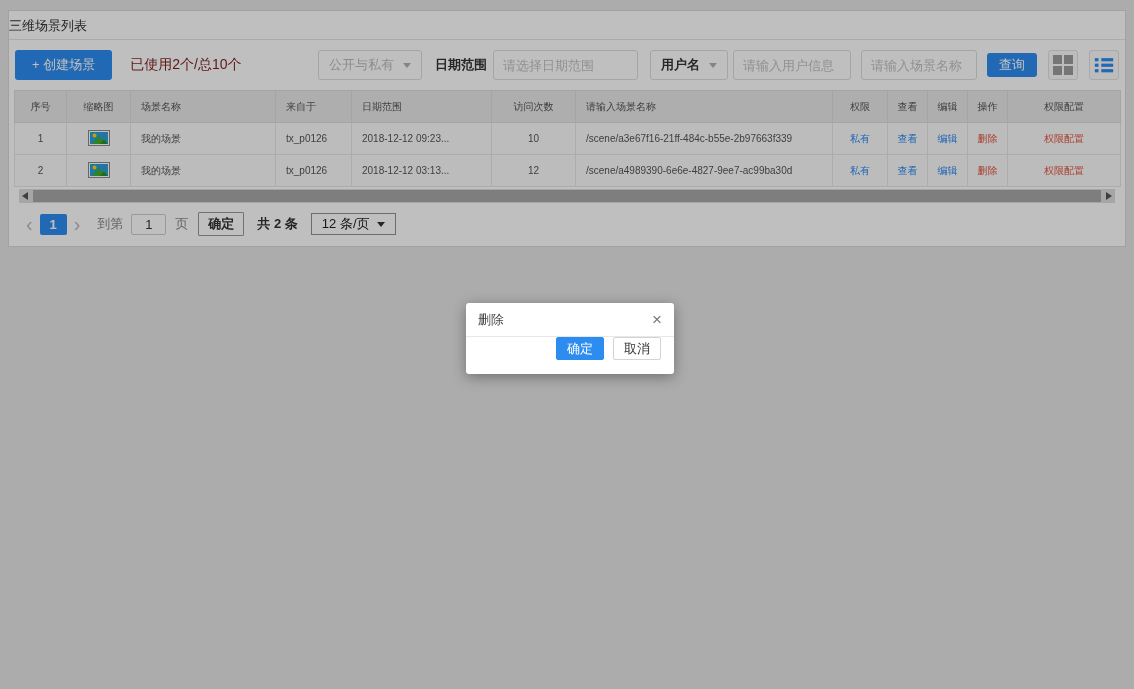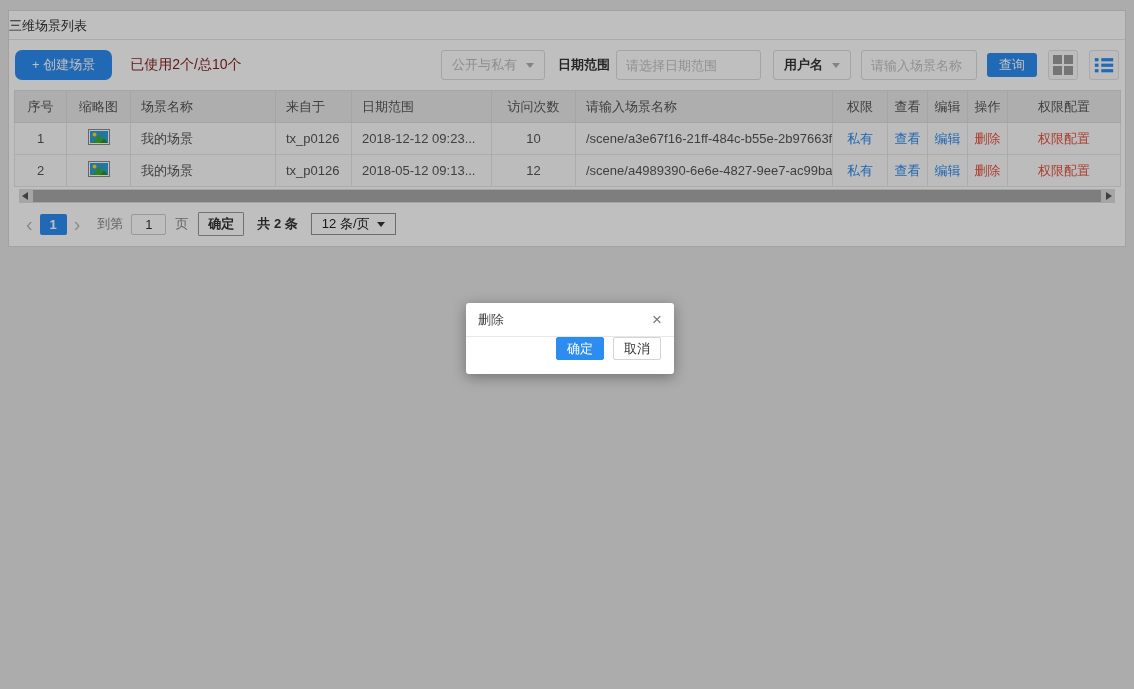--- a/index.html
+++ b/index.html
@@ -10,42 +10,42 @@
     font-family:"Liberation Sans","DejaVu Sans",sans-serif;
     font-size:13px; color:#333;
   }
 
   .panel { position:absolute; left:8px; top:10px; width:1118px; background:#fff; border:1px solid #d8d8d8; }
   .panel-title { height:29px; line-height:29px; padding:0 0; font-size:13px; color:#333; border-bottom:1px solid #e4e4e4; }
 
   .toolbar { display:flex; align-items:center; padding:10px 6px; }
   .btn { border:none; cursor:pointer; font-family:inherit; }
   .btn-primary { background:#2d8cf0; color:#fff; border-radius:3px; font-size:13px; }
-  .btn-create { height:30px; padding:0 17px;border-radius:7px; }
+  .btn-create { height:30px; padding:0 17px; }
   .usage { margin-left:18px; font-size:14px; color:#7f1d1d; }
   .spacer { flex:1; }
   .sel { height:30px; border:1px solid #dcdcdc; border-radius:3px; background:#fff; display:flex; align-items:center; padding:0 10px; cursor:pointer; }
   .caret { width:0; height:0; border:4px solid transparent; border-top:5px solid #b0b0b0; margin-left:9px; margin-top:5px; }
   .sel-muted .txt { color:#bdbdbd; }
   .sel-dark .txt { color:#333; font-weight:600; }
   .lbl { margin:0 6px 0 13px; color:#333; font-weight:600; }
   .inp { height:30px; border:1px solid #dcdcdc; border-radius:3px; padding:0 9px; font-size:13px; color:#333; background:#fff; font-family:inherit; }
   .inp::placeholder { color:#c2c2c2; }
   .inp-date { width:145px; margin-left:0; }
   .inp-user { width:118px; margin-left:5px; }
   .inp-scene { width:116px; margin-left:10px; }
   .ml12 { margin-left:12px; }
   .btn-search { height:24px; width:50px; margin-left:10px; }
   .icon-btn { width:30px; height:30px; margin-left:11px; border:1px solid #e2e2e2; background:#fbfbfb; border-radius:3px;
               display:flex; align-items:center; justify-content:center; cursor:pointer; padding:0; }
   .grid-glyph { display:grid; grid-template-columns:9px 9px; grid-template-rows:9px 9px; gap:2px; }
   .grid-glyph i { background:#9c9c9c; }
 
   .tbl-wrap { padding:0 5px; }
-  table { border-collapse:collapse; table-layout:fixed; width:1106px; font-size:13px; }
+  table { border-collapse:collapse; table-layout:fixed; width:1106px; font-size:10px; }
   th { background:#e9e9e9; color:#555; font-weight:400; height:32px; border:1px solid #dcdcdc; padding:0 10px; text-align:left; white-space:nowrap; overflow:hidden; }
   td { height:32px; border:1px solid #e6e6e6; padding:0 10px; color:#555; background:#fbfbfb; white-space:nowrap; overflow:hidden; }
   .c { text-align:center; padding:0 4px; }
   .lk { cursor:pointer; }
   .lk-b { color:#2d8cf0; }
   .lk-r { color:#e4533f; }
 
   .hscroll { height:14px; margin:2px 5px 0; background:#dedede; position:relative; }
   .hs-thumb { position:absolute; left:14px; right:14px; top:1px; bottom:1px; background:#a9a9a9; cursor:pointer; }
   .hs-arrow { position:absolute; top:3px; width:0; height:0; border:4px solid transparent; cursor:pointer; }
@@ -92,20 +92,21 @@
       <span class="caret"></span>
     </div>
 
     <span class="lbl">日期范围</span>
     <input class="inp inp-date" placeholder="请选择日期范围" style="">
 
     <div class="sel sel-dark ml12">
       <span class="txt">用户名</span>
       <span class="caret"></span>
     </div>
+    <input class="inp inp-user" placeholder="请输入用户信息" style="">
     <input class="inp inp-scene" placeholder="请输入场景名称" style="">
 
     <button class="btn btn-primary btn-search">查询</button>
 
     <button class="icon-btn">
       <span class="grid-glyph">
           <i></i>
           <i></i>
           <i></i>
           <i></i>
@@ -184,21 +185,21 @@
             <svg width="22" height="16" viewBox="0 0 22 16">
               <rect x="0.5" y="0.5" width="21" height="15" fill="#ffffff" stroke="#8a8a8a"></rect>
               <rect x="2" y="2" width="18" height="12" fill="#2e9fd6"></rect>
               <circle cx="6.5" cy="5.5" r="2" fill="#ffd913"></circle>
               <polygon points="4,14 11,6 18,14" fill="#3faf2e"></polygon>
               <polygon points="12,14 16,9.5 20,14" fill="#2e8f22"></polygon>
             </svg>
           </td>
           <td>我的场景</td>
           <td>tx_p0126</td>
-          <td>2018-05-12 09:13...</td>
+          <td>2018-12-12 03:13...</td>
           <td class="c">12</td>
           <td>/scene/a4989390-6e6e-4827-9ee7-ac99ba30d</td>
           <td class="c"><span class="lk lk-b">私有</span></td>
           <td class="c"><span class="lk lk-b">查看</span></td>
           <td class="c"><span class="lk lk-b">编辑</span></td>
           <td class="c"><span class="lk lk-r">删除</span></td>
           <td class="c"><span class="lk lk-r">权限配置</span></td>
         </tr>
       </tbody>
     </table>

